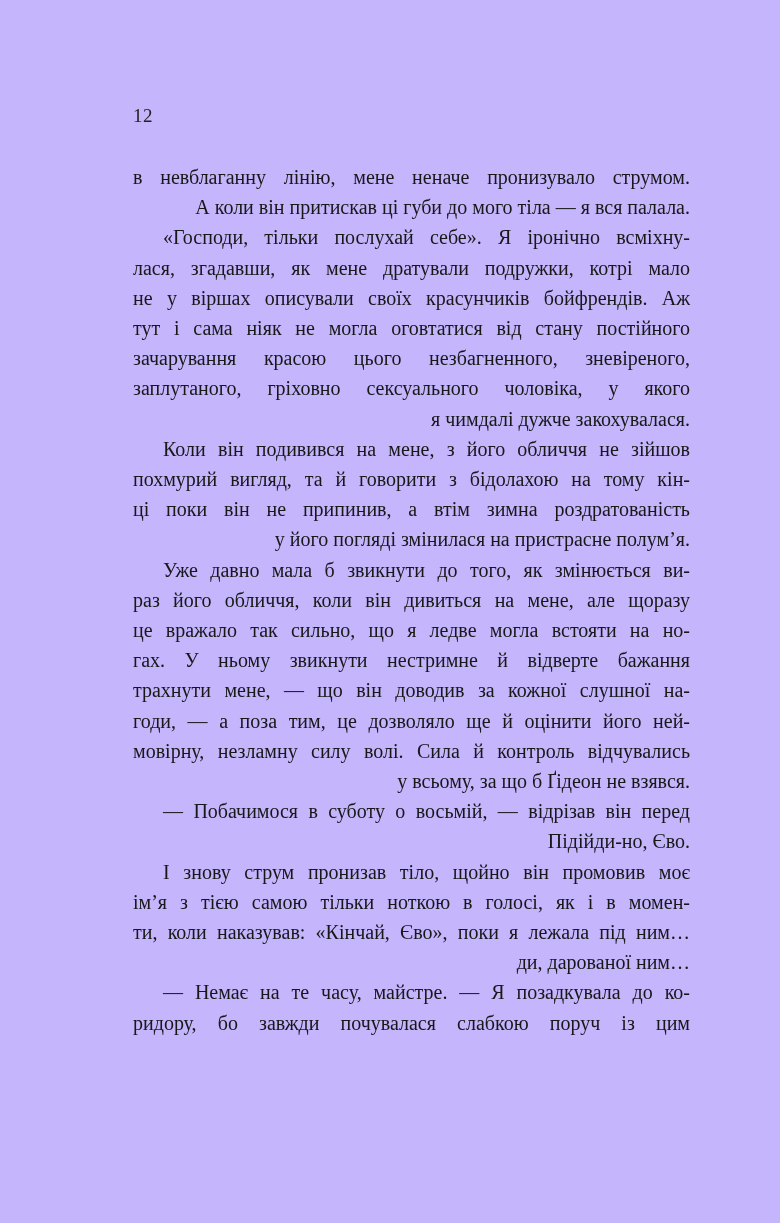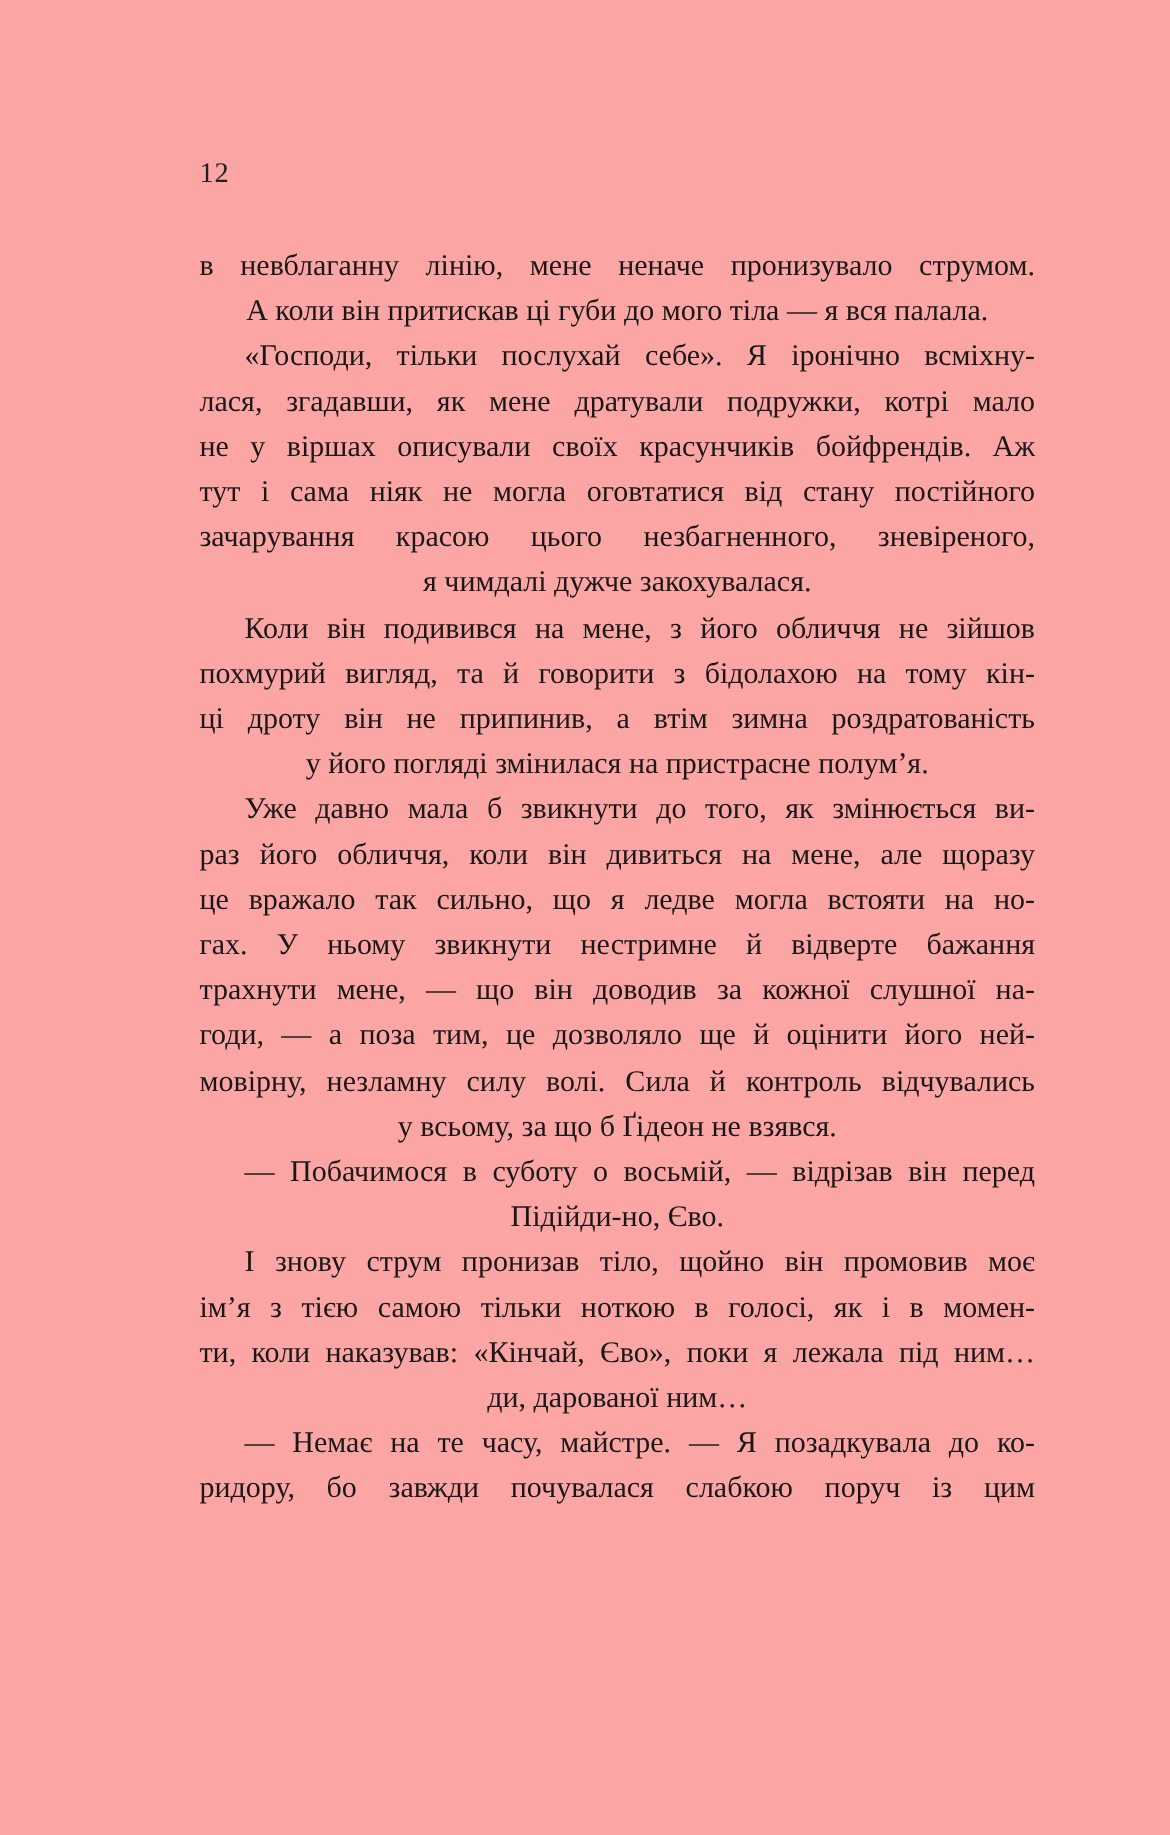--- a/index.html
+++ b/index.html
@@ -11,21 +11,21 @@
     width: 780px;
     height: 1223px;
     position: relative;
     font-family: "Liberation Serif", "DejaVu Serif", serif;
     color: #181818;
     overflow: hidden;
   }
   .page {
     position: absolute;
     inset: 0;
-    background: #fca5a5;
+    background: #c4b5fd;
   }
   .page-number {
     position: absolute;
     left: 133px;
     top: 104px;
     font-size: 19px;
     line-height: 24px;
     color: #222222;
     letter-spacing: 0.5px;
   }
@@ -35,21 +35,21 @@
     top: 162px;
     width: 557px;
     font-size: 20px;
     line-height: 30.2px;
   }
   .paragraph {
     margin: 0;
     padding: 0;
   }
   .line {
-    text-align: center;
+    text-align: right;
     min-height: 30.2px;
   }
   .line.fill {
     text-align: justify;
     text-align-last: justify;
   }
   .line.indent {
     padding-left: 30px;
   }
 </style>
@@ -62,26 +62,27 @@
       <div class="paragraph">
         <div class="line fill">в невблаганну лінію, мене неначе пронизувало струмом.</div>
         <div class="line">А коли він притискав ці губи до мого тіла — я вся палала.</div>
       </div>
       <div class="paragraph">
         <div class="line indent fill">«Господи, тільки послухай себе». Я іронічно всміхну-</div>
         <div class="line fill">лася, згадавши, як мене дратували подружки, котрі мало</div>
         <div class="line fill">не у віршах описували своїх красунчиків бойфрендів. Аж</div>
         <div class="line fill">тут і сама ніяк не могла оговтатися від стану постійного</div>
         <div class="line fill">зачарування красою цього незбагненного, зневіреного,</div>
+        <div class="line fill">заплутаного, гріховно сексуального чоловіка, у якого</div>
         <div class="line">я чимдалі дужче закохувалася.</div>
       </div>
       <div class="paragraph">
         <div class="line indent fill">Коли він подивився на мене, з його обличчя не зійшов</div>
         <div class="line fill">похмурий вигляд, та й говорити з бідолахою на тому кін-</div>
-        <div class="line fill">ці дроту він не припинив, а втім зимна роздратованість</div>
+        <div class="line fill">ці поки він не припинив, а втім зимна роздратованість</div>
         <div class="line">у його погляді змінилася на пристрасне полум’я.</div>
       </div>
       <div class="paragraph">
         <div class="line indent fill">Уже давно мала б звикнути до того, як змінюється ви-</div>
         <div class="line fill">раз його обличчя, коли він дивиться на мене, але щоразу</div>
         <div class="line fill">це вражало так сильно, що я ледве могла встояти на но-</div>
         <div class="line fill">гах. У ньому звикнути нестримне й відверте бажання</div>
         <div class="line fill">трахнути мене, — що він доводив за кожної слушної на-</div>
         <div class="line fill">годи, — а поза тим, це дозволяло ще й оцінити його ней-</div>
         <div class="line fill">мовірну, незламну силу волі. Сила й контроль відчувались</div>

